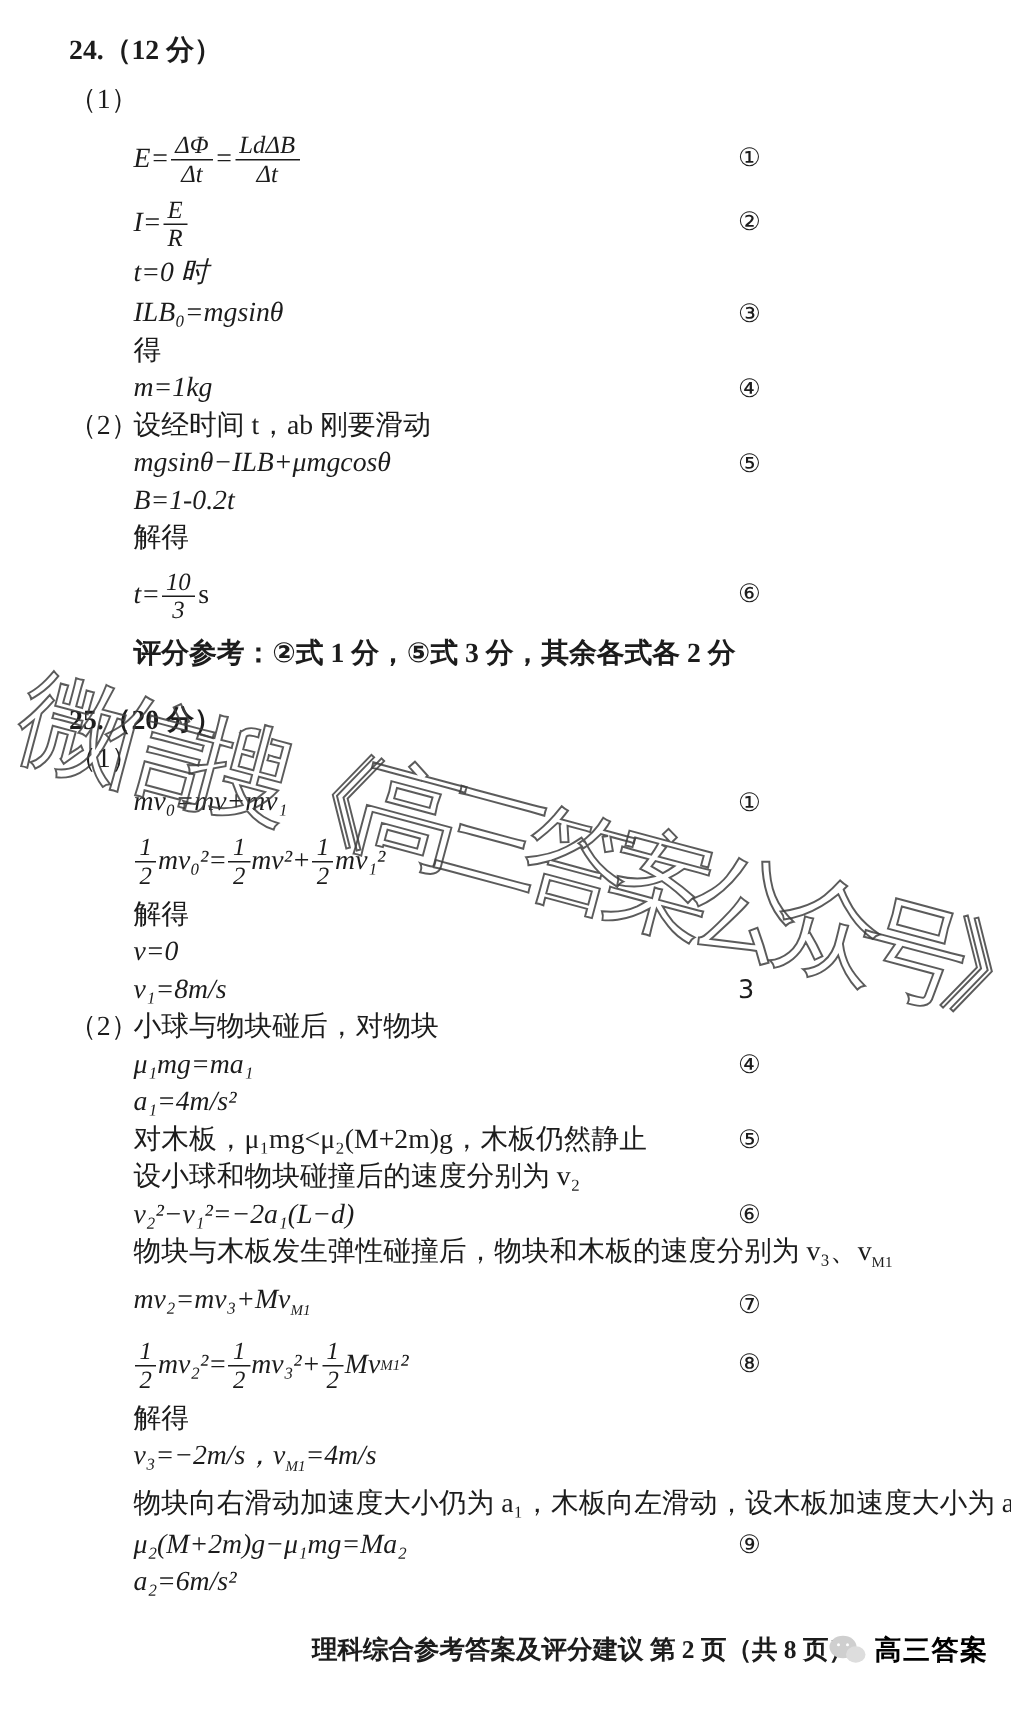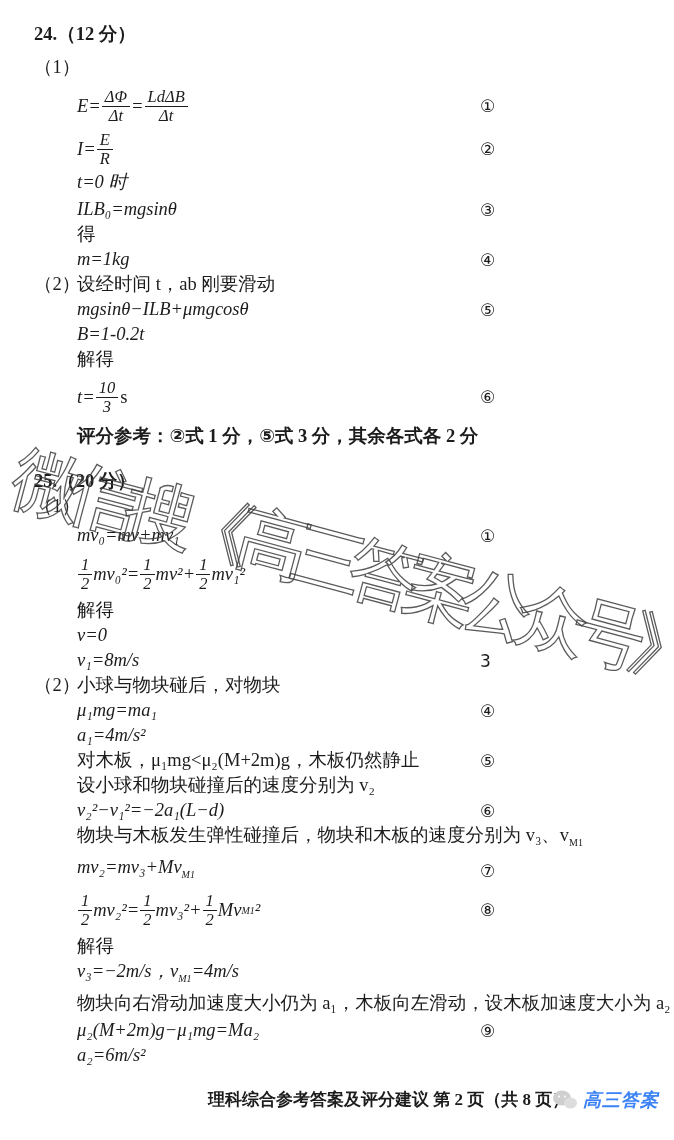--- a/index.html
+++ b/index.html
@@ -1,21 +1,21 @@
 <!DOCTYPE html>
 <html><head>
 <meta charset="utf-8">
 <style>
   html,body{margin:0;padding:0;background:#ffffff;}
   .page{
     position:relative;width:674px;height:1140px;background:#ffffff;overflow:hidden;
     font-family:"Liberation Serif","DejaVu Serif","DejaVu Sans",serif;
     color:#1c1c1c;
   }
-  .content{position:absolute;left:34px;top:20px;width:626px;}
+  .content{position:absolute;left:46px;top:20px;width:626px;}
   .line{position:relative;font-size:18.5px;line-height:25px;min-height:25px;white-space:nowrap;}
   .bold{font-weight:bold;}
   .ind{padding-left:43px;}
   .part{display:flex;}
   .plabel{flex:none;width:43px;}
   .m{font-style:italic;}
   .eqno{
     position:absolute;left:446px;top:50%;transform:translateY(-50%);
     font-style:normal;font-weight:normal;
     font-family:"DejaVu Sans","Liberation Sans",sans-serif;font-size:17px;color:#1c1c1c;
@@ -35,21 +35,21 @@
     transform:rotate(15deg);transform-origin:0 50%;
     color:rgba(110,110,110,0.45);
     font-weight:400;
   }
   @supports (-webkit-text-stroke: 1px black){
     .watermark{color:transparent;-webkit-text-stroke:1.3px rgba(62,62,62,0.85);}
   }
   .footer{position:absolute;left:0;top:1088px;width:674px;height:40px;}
   .fcenter{position:absolute;left:208px;top:0;font-size:17px;font-weight:bold;white-space:nowrap;}
   .fbrand{position:absolute;left:552px;top:0;display:flex;align-items:center;gap:5px;}
-  .fbrand-text{font-size:18px;color:#3b82f6;font-weight:bold;letter-spacing:1px;white-space:nowrap;font-style:italic;}
+  .fbrand-text{font-size:18px;color:#000000;font-weight:bold;letter-spacing:1px;white-space:nowrap;}
   .wechat-icon{width:26px;height:24px;display:inline-block;}
 </style>
 </head>
 <body>
 
 <div class="page">
 
   <div class="content">
 
     <div class="line bold mt2">24.（12 分）</div>

